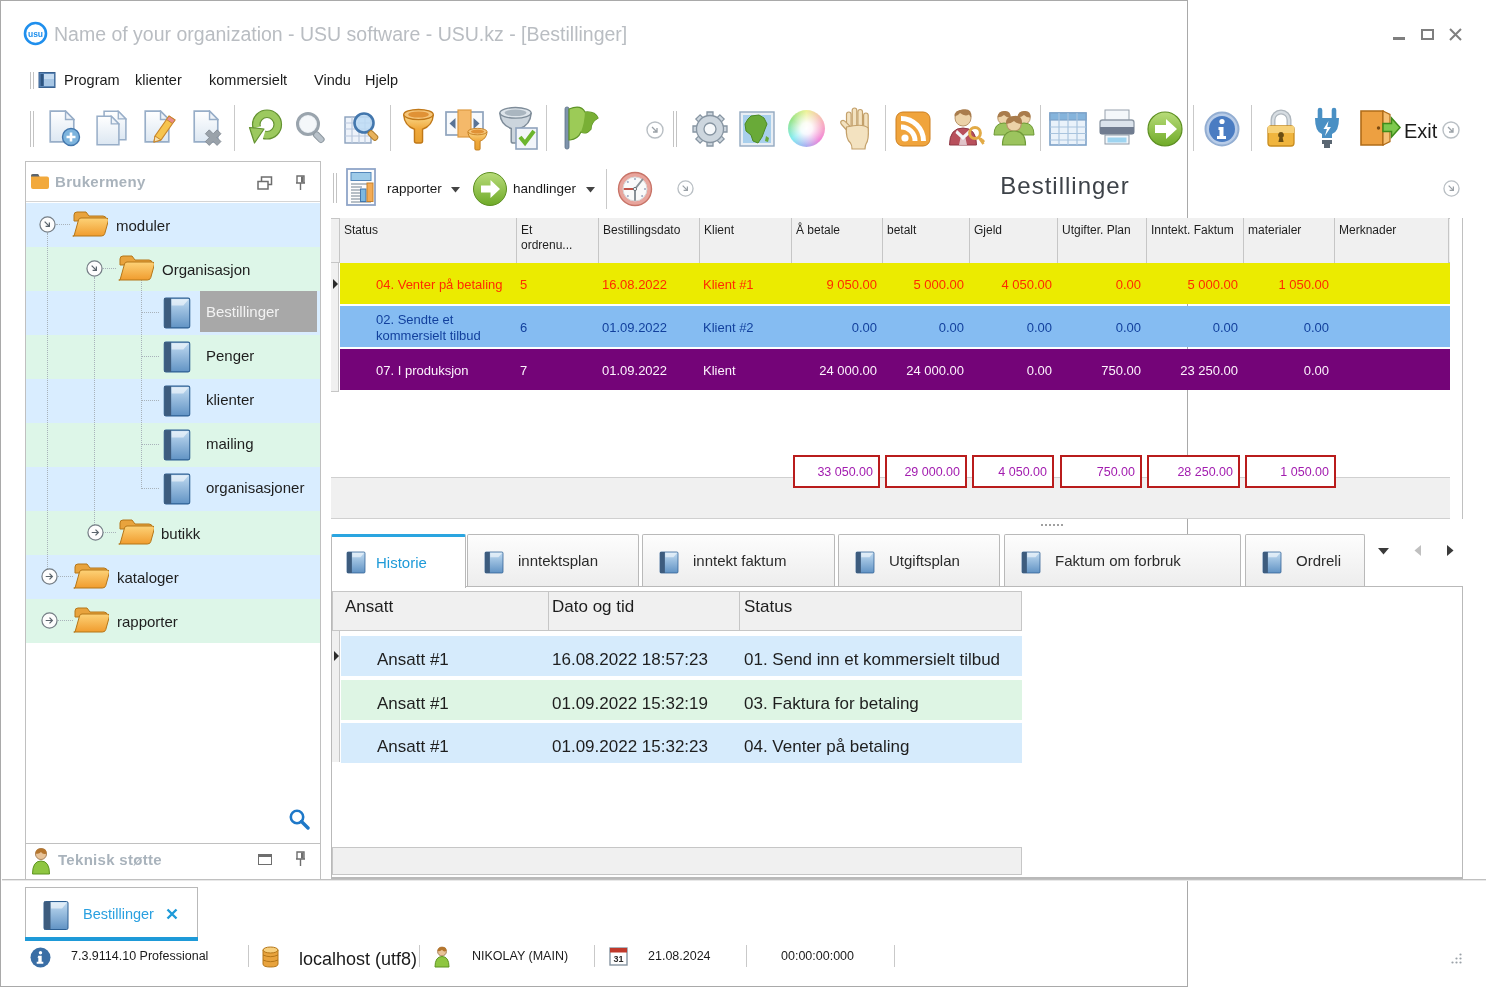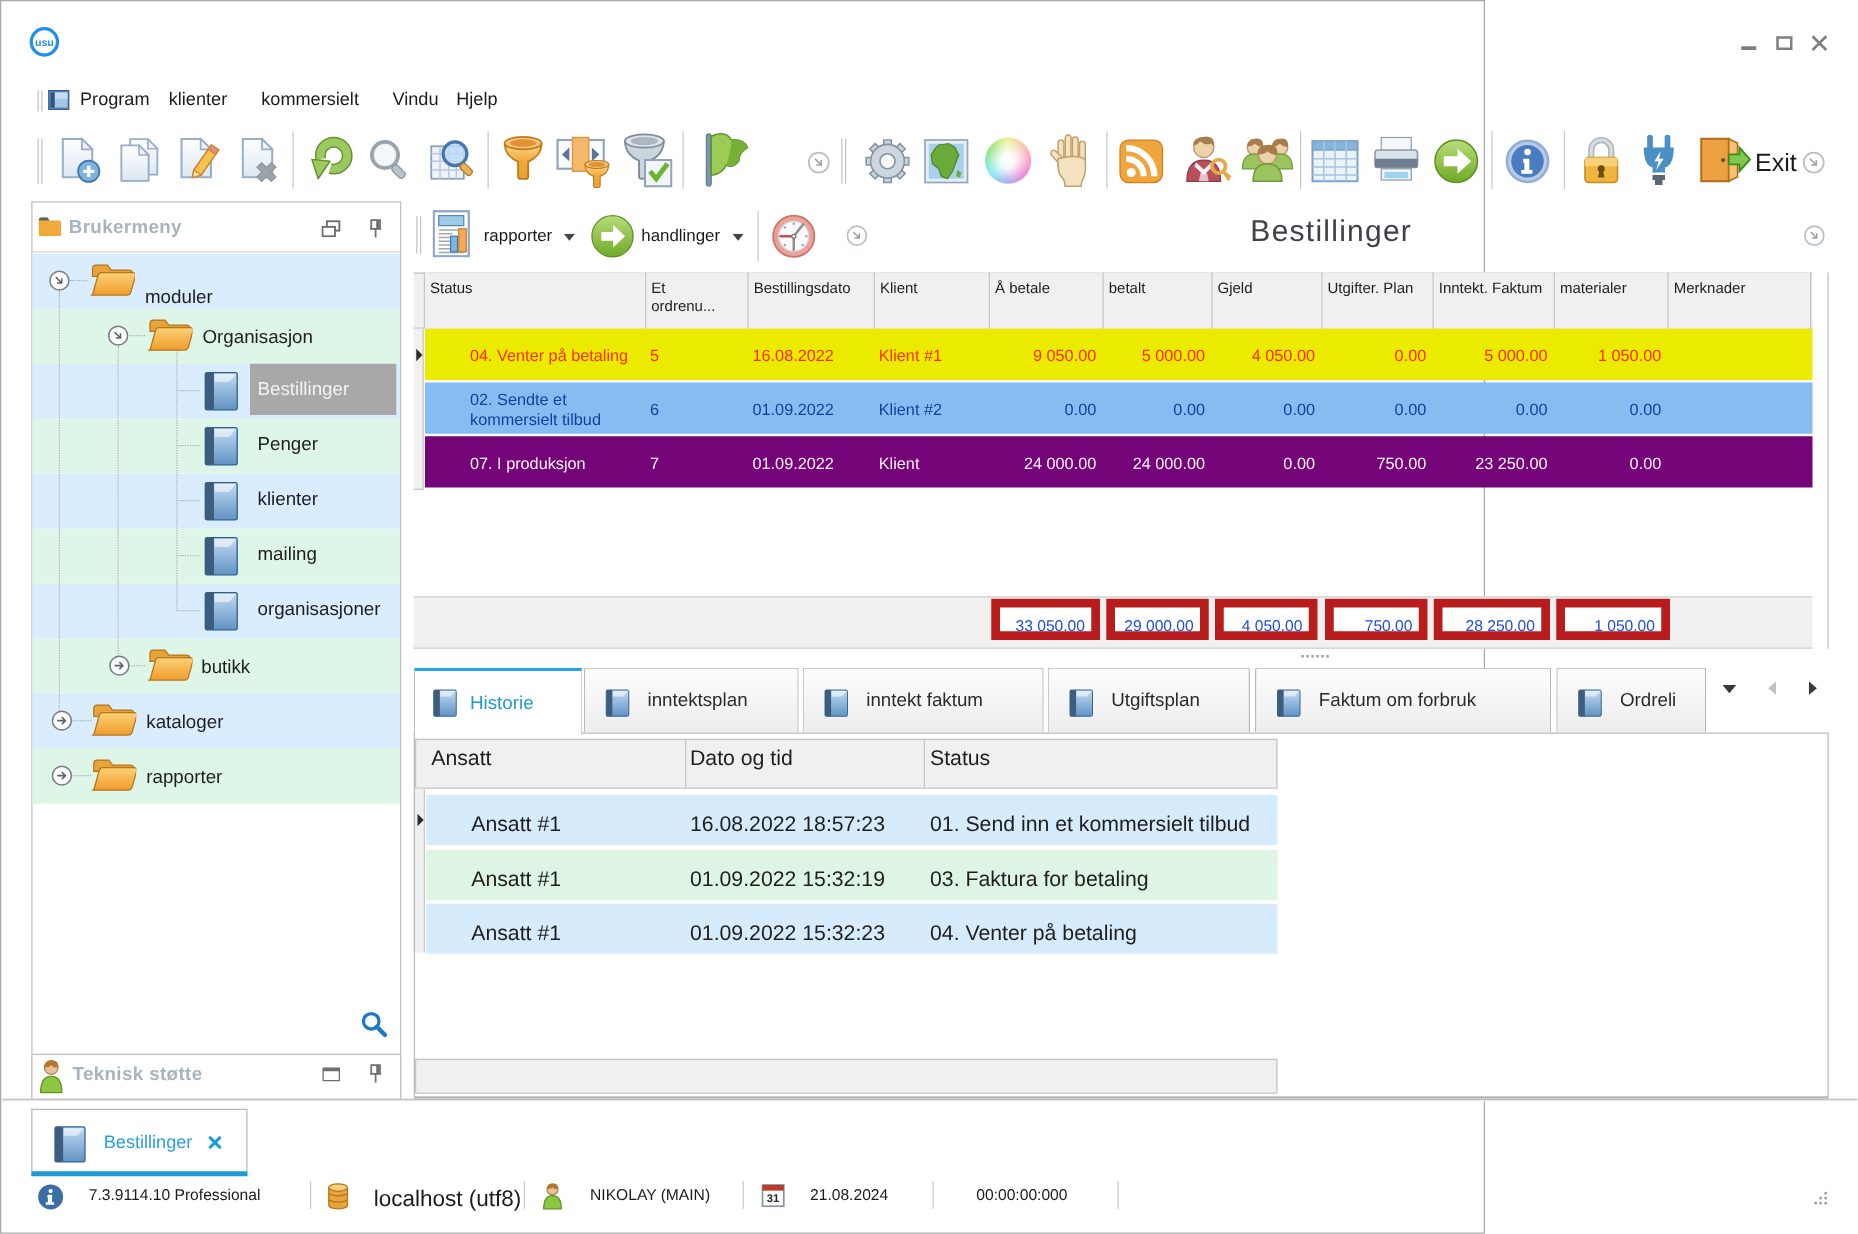--- a/index.html
+++ b/index.html
@@ -18,37 +18,38 @@
 .t-green { background:#ddf6e8; }
 .tlabel { position:absolute; font-size:15px; color:#1e1e1e; }
 
 .hdrcell { position:absolute; top:217px; height:45px; border-left:1px solid #c6c6c6;
   background:#f0f0f0; font-size:12px; color:#1e1e1e; padding:5px 0 0 4px; line-height:15px;}
 .row-y { background:#ebeb00; color:#ff2b00; }
 .row-b { background:#85bcf2; color:#12409d; }
 .row-p { background:#740478; color:#fdf3fd; }
 .cell { position:absolute; font-size:13px; }
 .num { text-align:right; }
-.sumbox { position:absolute; top:478px; height:33px; background:#fff;
-  border:7px solid #b91c1c; font-size:12.5px; color:#1d4ed8; text-align:right;
+.sumbox { position:absolute; top:454px; height:33px; background:#fff;
+  border:2px solid #b91c1c; font-size:12.5px; color:#a21caf; text-align:right;
   padding:8px 5px 0 0; }
 
 .tab { position:absolute; top:533px; height:52px; background:linear-gradient(#fdfdfd,#ededed);
   border:1px solid #b9b9b9; border-bottom:none; border-radius:2px 2px 0 0; font-size:15px; color:#2b2b2b; }
 .tab .tx { position:absolute; left:44px; top:17px; white-space:nowrap; }
 .htcell { position:absolute; font-size:17px; color:#1e1e1e; }
 </style>
 </head>
 <body>
 <div id="win">
 
 <svg class="ic" style="left:22px;top:20px" width="25" height="25" viewBox="0 0 25 25">
   <circle cx="12.5" cy="12.5" r="10.5" fill="none" stroke="#1f8fed" stroke-width="2.6"></circle>
   <text x="12.5" y="16" font-size="8.5" font-weight="bold" fill="#1f8fed" text-anchor="middle" font-family="Liberation Sans">usu</text>
 </svg>
+<div class="abs" style="left:53px;top:22px;font-size:19.5px;color:#b9bdc2;">Name of your organization - USU software - USU.kz - [Bestillinger]</div>
 <div class="abs" style="left:1392px;top:36px;width:12px;height:3px;background:#7f7f7f"></div>
 <div class="abs" style="left:1420px;top:28px;width:13px;height:11px;border:2px solid #7f7f7f"></div>
 <svg class="ic" style="left:1448px;top:27px" width="13" height="13" viewBox="0 0 13 13">
       <path d="M1 1 L12 12 M12 1 L1 12" stroke="#7f7f7f" stroke-width="2"></path>
     </svg>
 
 <div class="grip" style="left:29px;top:71px;height:17px;"></div>
 <svg class="ic" style="left:37px;top:70px" width="19" height="19" viewBox="0 0 19 19">
   <rect x="1" y="1.5" width="16" height="15" fill="#5b87b8" stroke="#39618f"></rect>
   <rect x="2.5" y="3" width="3" height="12" fill="#2e5580"></rect>
@@ -364,21 +365,21 @@
 <div class="abs" style="left:94px;top:531px;width:21px;height:0;border-top:1px dotted #a8b2ba"></div>
 <div class="abs" style="left:47px;top:575px;width:25px;height:0;border-top:1px dotted #a8b2ba"></div>
 <div class="abs" style="left:47px;top:619px;width:25px;height:0;border-top:1px dotted #a8b2ba"></div>
 
 <svg class="ic" style="left:38px;top:215px" width="17" height="17">
       <use href="#expdown" width="17" height="17"></use>
     </svg>
 <svg class="ic" style="left:71px;top:208px" width="36" height="30">
       <use href="#folder" width="36" height="30"></use>
     </svg>
-<div class="tlabel" style="left:115px;top:228px">moduler</div>
+<div class="tlabel" style="left:115px;top:216px">moduler</div>
 
 <svg class="ic" style="left:85px;top:259px" width="17" height="17">
       <use href="#expdown" width="17" height="17"></use>
     </svg>
 <svg class="ic" style="left:117px;top:252px" width="36" height="30">
       <use href="#folder" width="36" height="30"></use>
     </svg>
 <div class="tlabel" style="left:161px;top:260px">Organisasjon</div>
 
 <svg class="ic" style="left:159px;top:293px" width="34" height="38">

